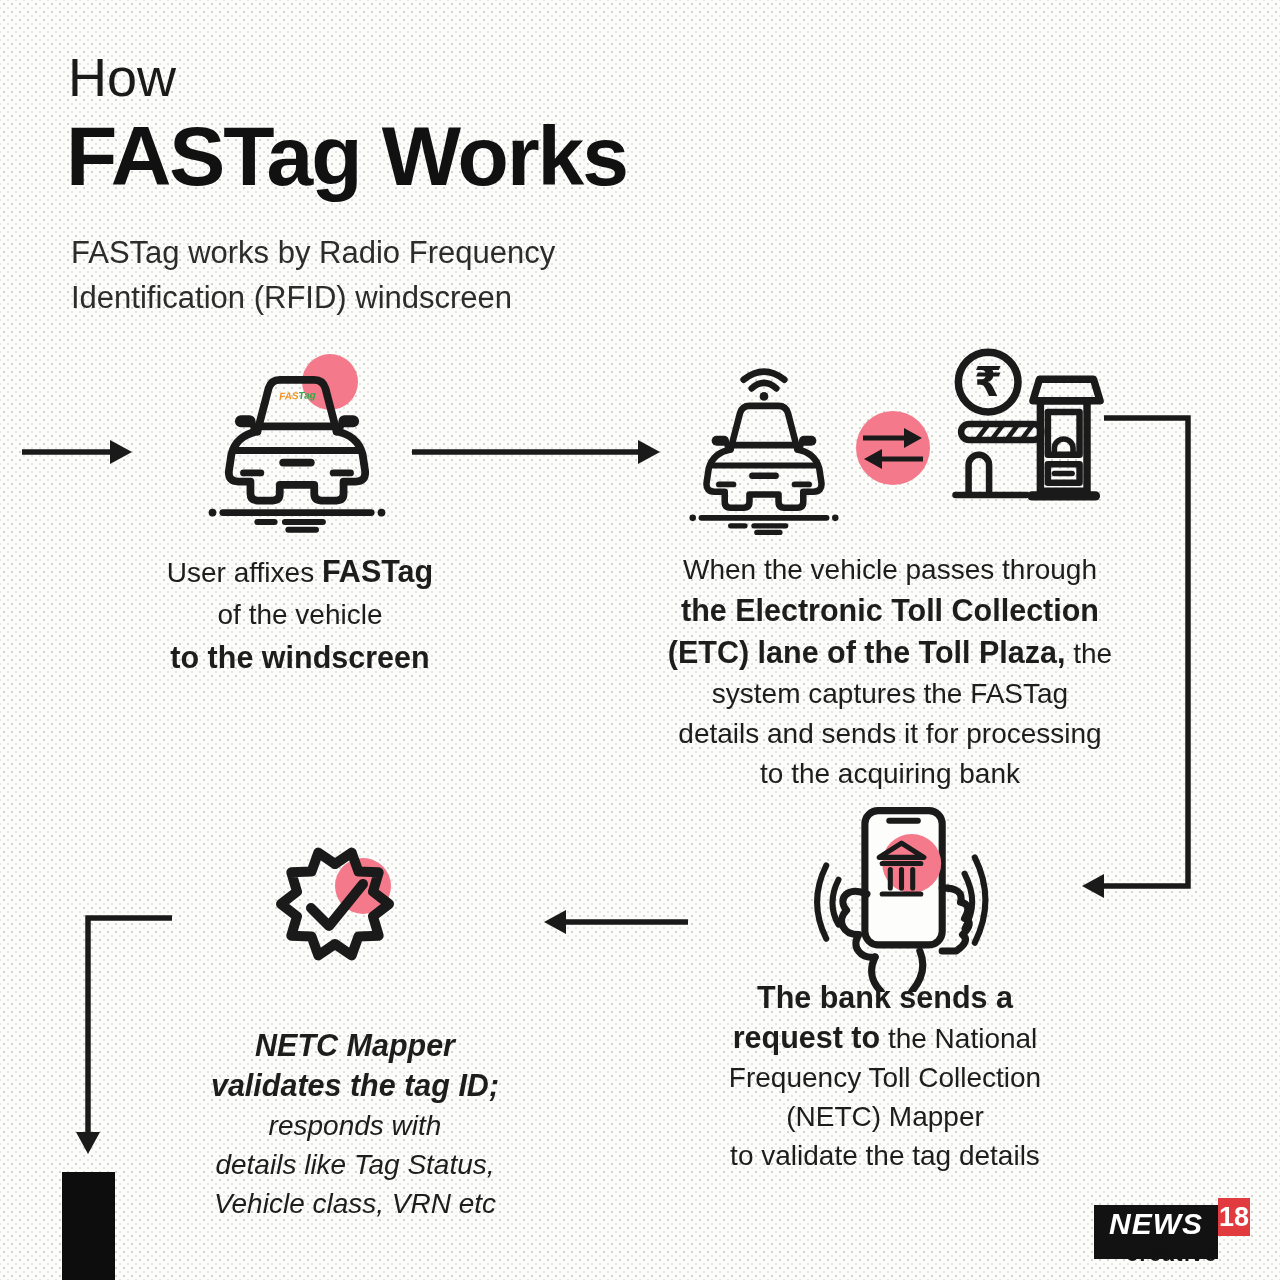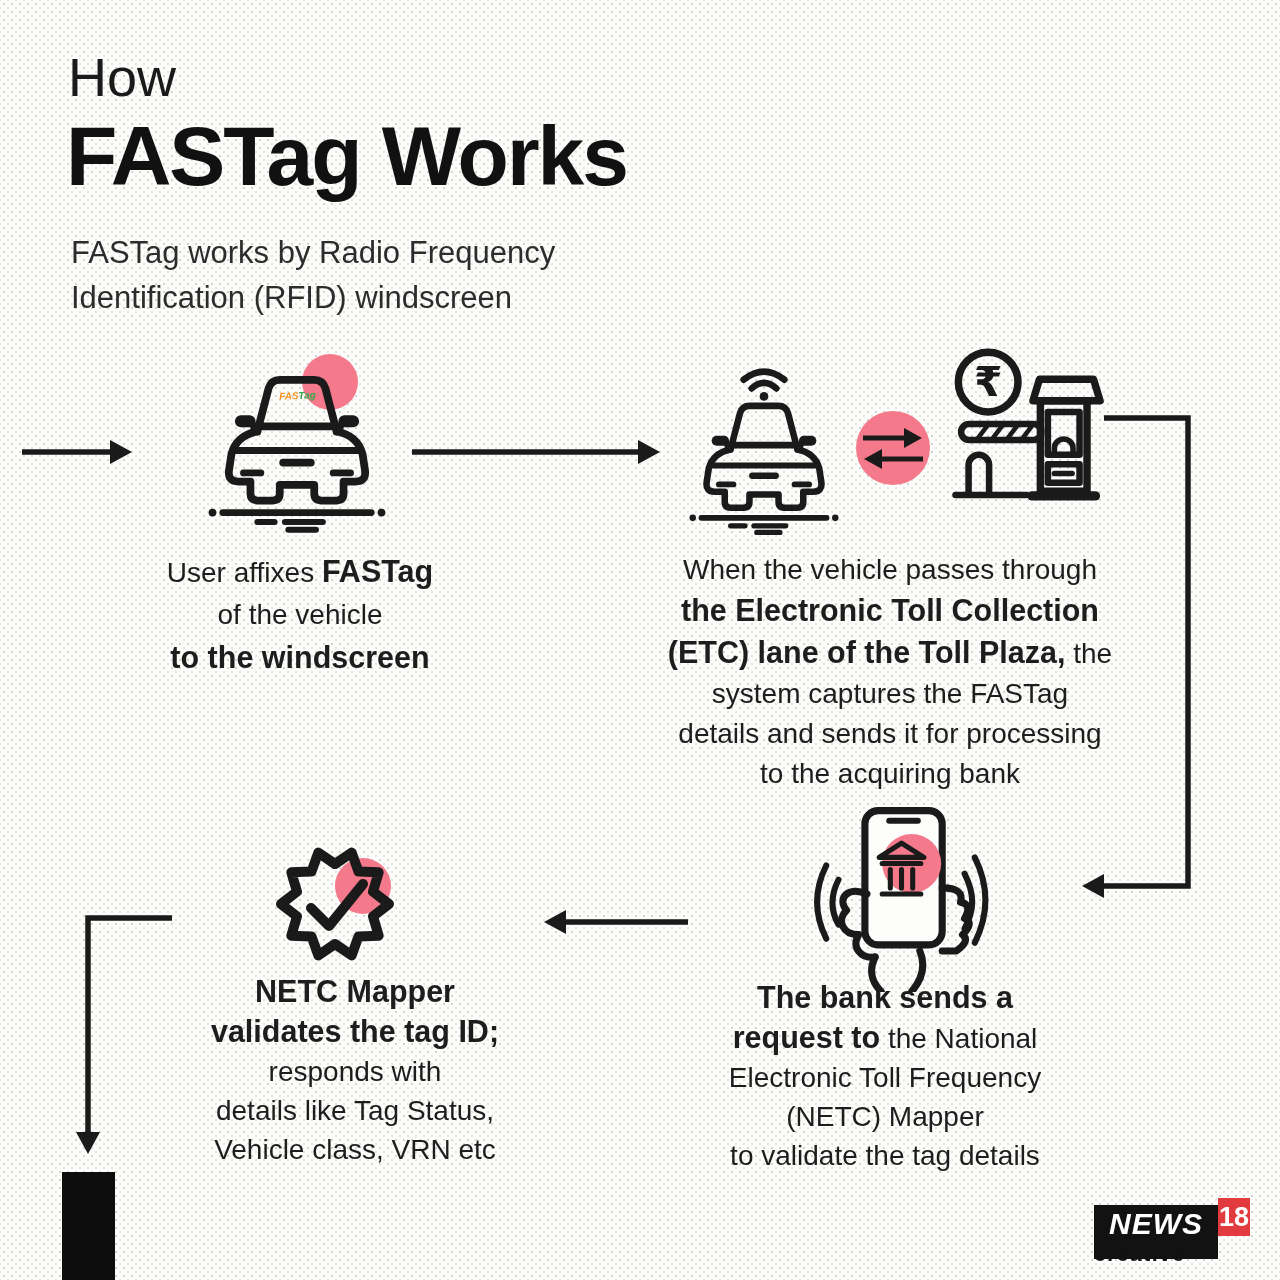--- a/index.html
+++ b/index.html
@@ -18,30 +18,30 @@
   }
   .abs{position:absolute;}
   .title-light{left:68px;top:46px;font-size:54px;font-weight:400;letter-spacing:0;color:#1a1a1a;}
   .title-bold{left:66px;top:108px;font-size:84px;font-weight:bold;letter-spacing:-2px;color:#111;text-align:right;}
   .subtitle{left:71px;top:230px;font-size:31px;line-height:45px;color:#2c2c2c;}
   .cap{text-align:center;color:#1d1d1d;font-size:28px;line-height:40px;}
   .cap .ln{white-space:nowrap;}
   .cap b{font-weight:bold;font-size:30.5px;}
   .cap1{left:105px;top:550px;width:390px;line-height:42px;}
   .cap2{left:620px;top:550px;width:540px;}
-  .cap3{left:135px;top:972px;width:440px;line-height:39px;}
+  .cap3{left:135px;top:1026px;width:440px;line-height:39px;font-style:italic;}
   .cap4{left:645px;top:978px;width:480px;line-height:39px;}
   .pink-dot{border-radius:50%;}
   .blackbar{left:62px;top:1172px;width:53px;height:108px;background:#0d0d0d;}
   
   .logo-news{left:1094px;top:1205px;width:124px;height:54px;background:#121212;color:#fff;
     font-weight:bold;font-style:italic;font-size:30px;line-height:38px;text-align:center;letter-spacing:1px;}
   .logo-18{left:1218px;top:1198px;width:32px;height:38px;color:#fff;
     font-weight:bold;font-size:27px;line-height:38px;text-align:center;}
-  .logo-creative{left:1094px;top:1242px;width:156px;text-align:left;font-weight:bold;
+  .logo-creative{left:1094px;top:1242px;width:156px;text-align:center;font-weight:bold;
     font-size:21px;letter-spacing:1.5px;color:#121212;}
   .sticker{left:279px;top:390px;font-size:10px;font-weight:bold;font-style:italic;transform:rotate(-2deg);white-space:nowrap;}
   svg{display:block;}
 </style>
 </head>
 <body>
 
 <div class="canvas">
 
   <svg width="0" height="0" style="position:absolute" aria-hidden="true">
@@ -175,21 +175,21 @@
       <path d="M54,94 C36,86 24,98 34,110 C24,120 30,134 46,134 C38,146 48,158 62,156"></path>
       <path d="M62,156 C56,168 58,180 68,190"></path>
       <path d="M106,150 C112,164 108,178 98,190"></path>
       <path d="M128,88 Q150,88 146,102 Q158,104 150,118 Q160,122 148,134 Q156,140 142,150 L128,150"></path>
     </g>
   </svg>
 
   <div class="abs cap cap4">
     <div class="ln"><b>The bank sends a</b></div>
     <div class="ln"><b>request to</b><span> the National</span></div>
-    <div class="ln"><span>Electronic Toll Frequency</span></div>
+    <div class="ln"><span>Frequency Toll Collection</span></div>
     <div class="ln"><span>(NETC) Mapper</span></div>
     <div class="ln"><span>to validate the tag details</span></div>
   </div>
 
   <svg class="abs" style="left:270px;top:836px;" width="134" height="132" viewBox="0 0 132 132">
     <circle cx="92" cy="50" r="28" fill="#f4798a"></circle>
     <path d="M118,68 L102,80.4 L107.7,99.7 L87.5,100.4 L80.7,119.4 L64,108 L47.3,119.4 L40.5,100.4 L20.3,99.7 L26,80.4 L10,68 L26,55.6 L20.3,36.3 L40.5,35.6 L47.3,16.6 L64,28 L80.7,16.6 L87.5,35.6 L107.7,36.3 L102,55.6 Z" fill="none" stroke="#1a1a1a" stroke-width="10" stroke-linejoin="round"></path>
     <path d="M40,72 L58,90 L92,48" fill="none" stroke="#1a1a1a" stroke-width="10" stroke-linecap="round" stroke-linejoin="round"></path>
   </svg>
 

